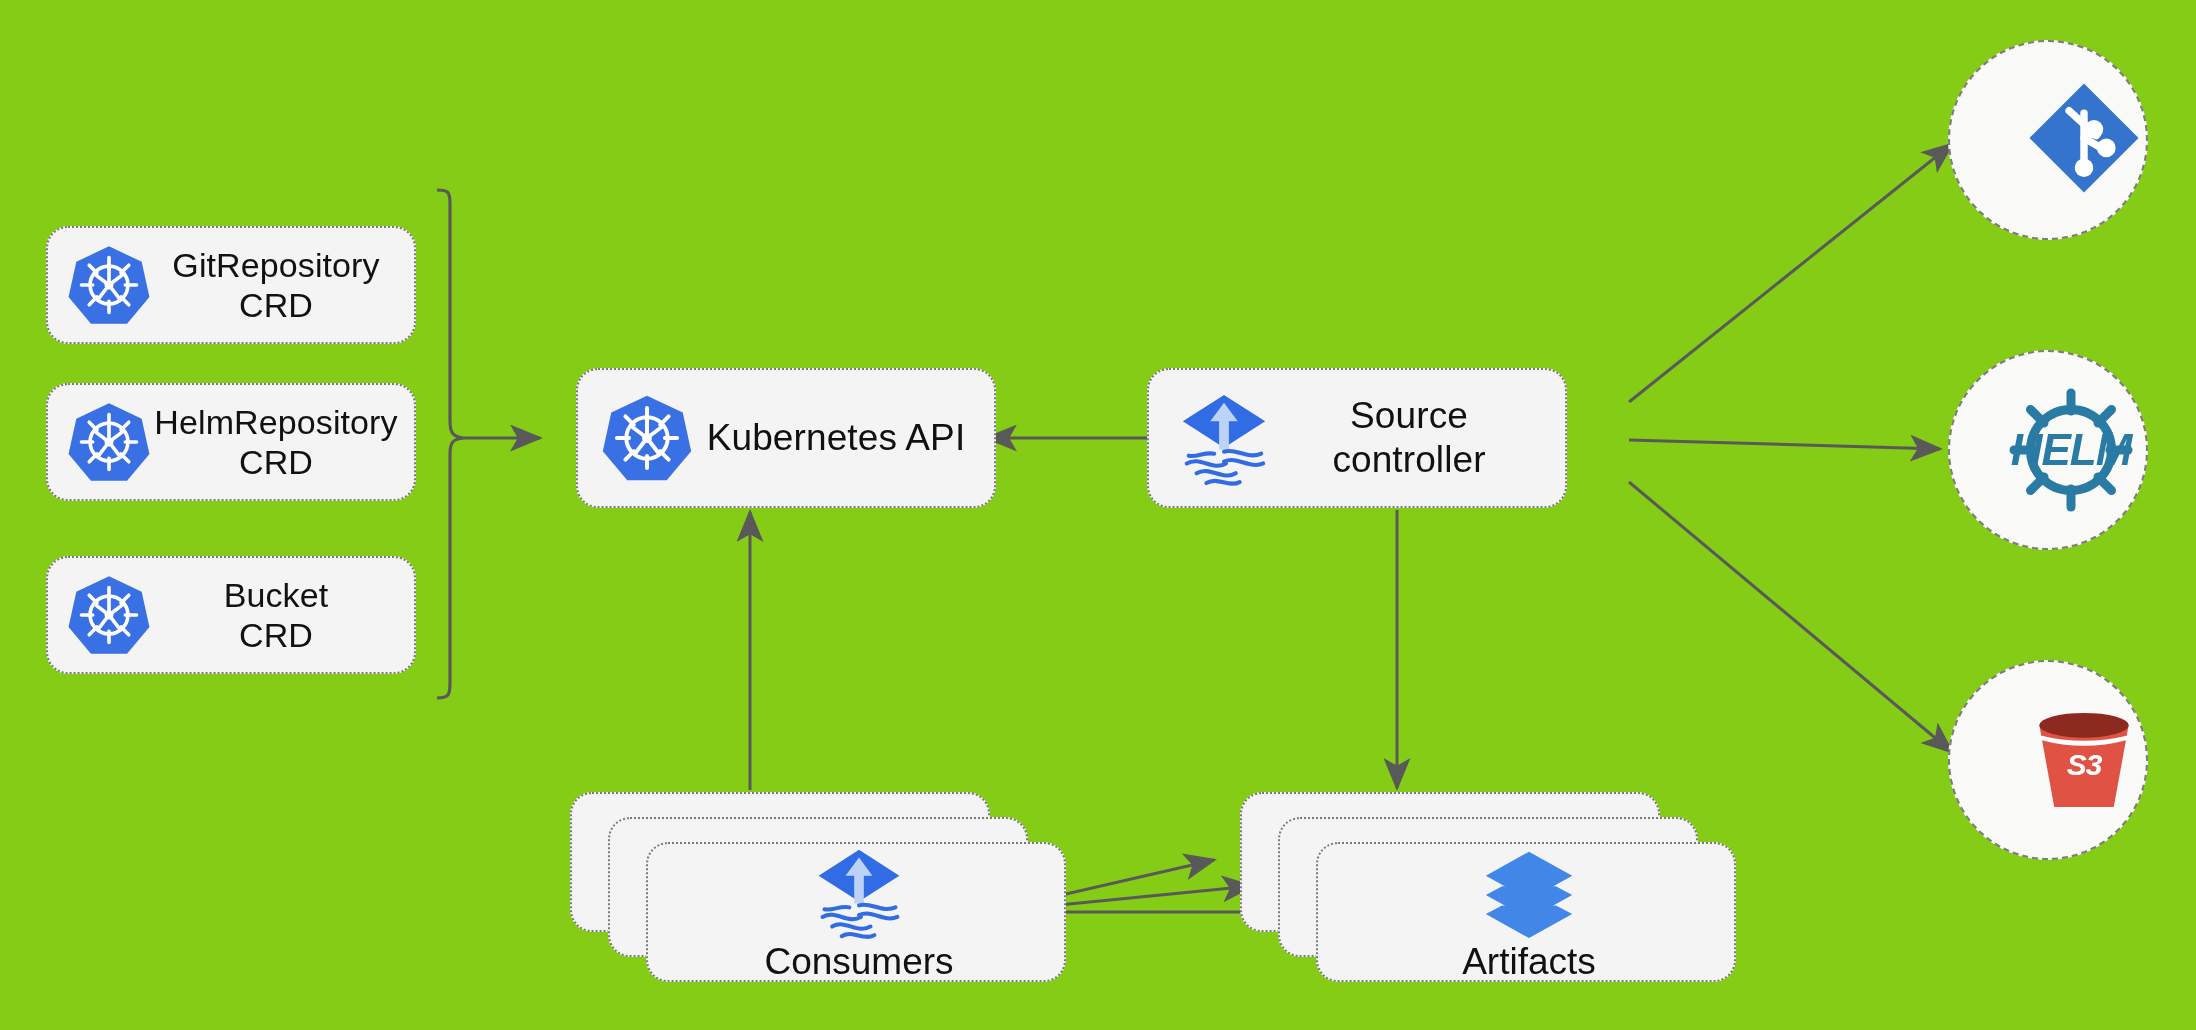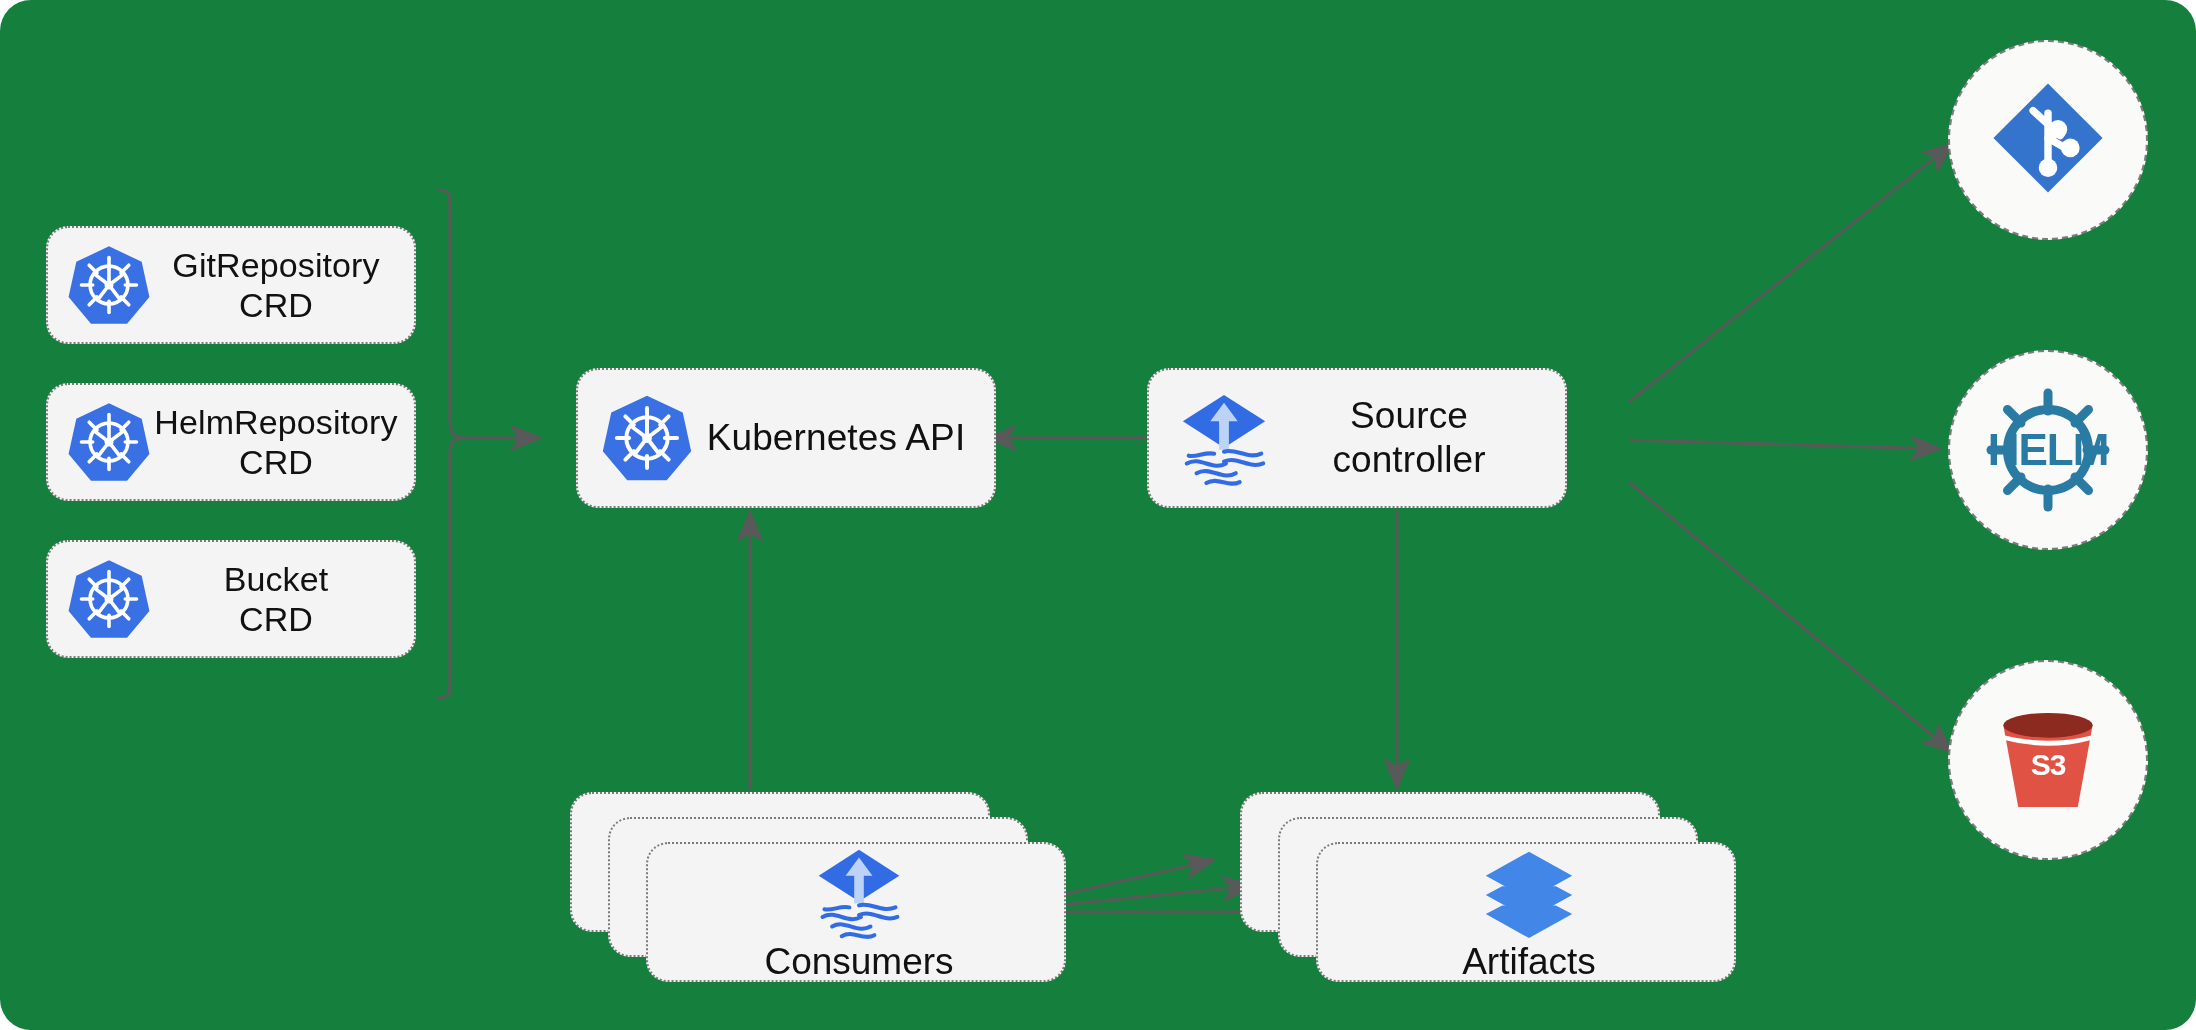--- a/index.html
+++ b/index.html
@@ -1,21 +1,21 @@
 <!DOCTYPE html>
 <html><head>
 <meta charset="utf-8">
 <style>
   html,body{margin:0;padding:0;background:#ffffff;}
   body{
     width:2196px;height:1030px;overflow:hidden;
     font-family:"Liberation Sans","DejaVu Sans",sans-serif;
     -webkit-font-smoothing:antialiased;
   }
-  #stage{position:relative;width:2196px;height:1030px;background:#15803d;border-radius:31px;}
+  #stage{position:relative;width:2196px;height:1030px;background:#84cc16;}
 
   svg.edges{position:absolute;left:0;top:0;width:2196px;height:1030px;pointer-events:none;}
 
   
   .node{
     position:absolute;
     box-sizing:border-box;
     background:#f4f4f4;
     border:2.5px dotted #7a7a7a;
     border-radius:22px;
@@ -31,21 +31,21 @@
     letter-spacing:.1px;
   }
   .node .ico{flex:0 0 auto;display:flex;align-items:center;justify-content:center;}
 
   
   .crd{left:46px;width:370px;height:118px;padding:0 14px 0 18px;}
   .crd .ico{width:86px;height:86px;}
   .crd .lbl{font-size:34px;}
   #crd-git{top:226px;}
   #crd-helm{top:383px;}
-  #crd-bucket{top:540px;}
+  #crd-bucket{top:556px;}
 
   
   #k8s-api{left:576px;top:368px;width:420px;height:140px;padding:0 16px 0 22px;}
   #k8s-api .ico{width:94px;height:94px;}
   #k8s-api .lbl{font-size:37px;}
 
   
   #source-controller{left:1147px;top:368px;width:420px;height:140px;padding:0 20px 0 26px;}
   #source-controller .ico{width:98px;height:98px;}
   #source-controller .lbl{font-size:37px;}
@@ -66,22 +66,23 @@
   #consumers{left:570px;top:792px;width:500px;height:195px;}
   #artifacts{left:1240px;top:792px;width:500px;height:195px;}
 
   
   .ext{
     position:absolute;
     box-sizing:border-box;
     width:200px;height:200px;border-radius:50%;
     background:#fafaf9;
     border:2.5px dashed #7d7d7d;
-    display:flex;align-items:center;justify-content:center;
+    display:flex;align-items:center;justify-content:flex-end;
     z-index:3;
+    font-style:italic;
   }
   #ext-git{left:1948px;top:40px;}
   #ext-helm{left:1948px;top:350px;}
   #ext-s3{left:1948px;top:660px;}
 
   .helm-word{
     position:absolute;
     font-family:"Liberation Sans","DejaVu Sans",sans-serif;
     font-weight:bold;font-size:44px;color:#2a7ba4;
     letter-spacing:-1px;

